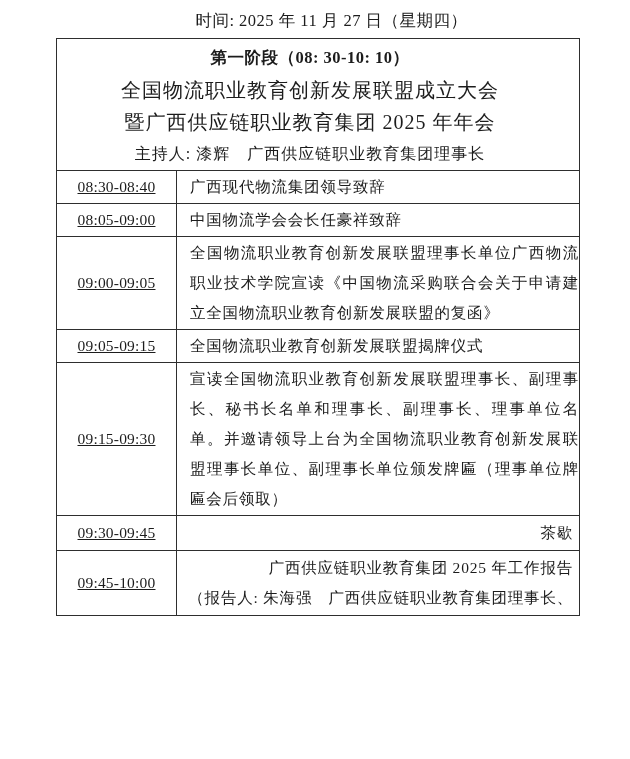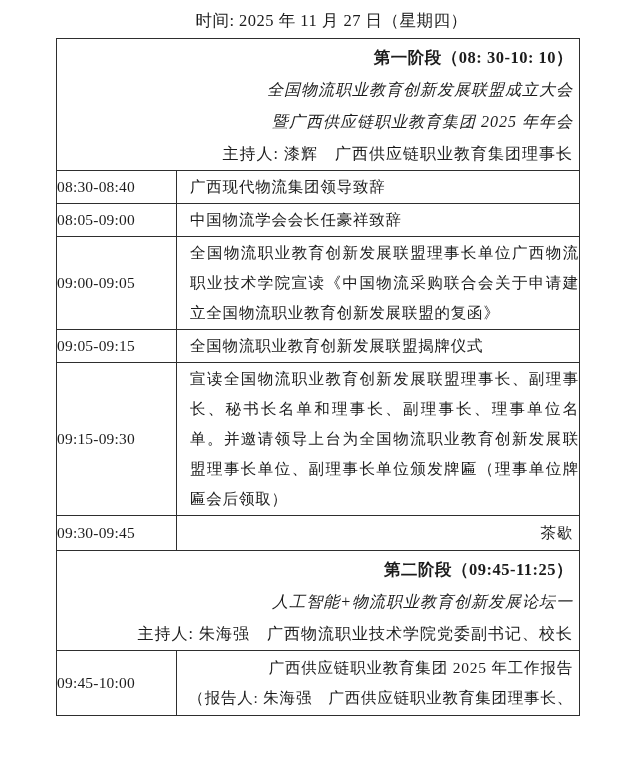--- a/index.html
+++ b/index.html
@@ -30,43 +30,44 @@
     margin-left: 56px;
     margin-top: 4px;
   }
   table.schedule td {
     border: 1px solid #2e2e2e;
     vertical-align: middle;
   }
   col.time-col { width: 120px; }
   col.content-col { width: 403px; }
   .header-cell {
-    text-align: right;
-    padding: 2px 6px 1px 6px;
+    text-align: center;
+    padding: 2px 22px 1px 6px;
   }
   .stage-title {
     font-weight: bold;
     font-size: 16.5px;
     line-height: 33px;
     letter-spacing: 0.5px;
   }
   .stage-sub {
-    font-size: 16px;
+    font-size: 20px;
     line-height: 32px;
     letter-spacing: 1px;
-    font-style: italic;
   }
   .stage-host {
     font-size: 16px;
     line-height: 31px;
     letter-spacing: 1px;
   }
   td.time {
+    text-align: center;
     font-size: 15.5px;
     letter-spacing: 0.2px;
+    text-decoration: underline;
   }
   td.content {
     font-size: 15.5px;
     line-height: 30px;
     padding: 1px 0 1px 13px;
     letter-spacing: 0.8px;
     text-align: justify;
   }
   td.content.center {
     text-align: right;
@@ -117,27 +118,20 @@
       </tr>
       <tr>
         <td class="time">09:15-09:30</td>
         <td class="content">宣读全国物流职业教育创新发展联盟理事长、副理事长、秘书长名单和理事长、副理事长、理事单位名单。并邀请领导上台为全国物流职业教育创新发展联盟理事长单位、副理事长单位颁发牌匾（理事单位牌匾会后领取）</td>
       </tr>
       <tr>
         <td class="time">09:30-09:45</td>
         <td class="content center">茶歇</td>
       </tr>
 
-      <tr>
-        <td colspan="2" class="header-cell">
-          <div class="stage-title">第二阶段（09:45-11:25）</div>
-          <div class="stage-sub">人工智能+物流职业教育创新发展论坛一</div>
-          <div class="stage-host">主持人: 朱海强　广西物流职业技术学院党委副书记、校长</div>
-        </td>
-      </tr>
 
       <tr>
         <td class="time">09:45-10:00</td>
         <td class="content center">
           <div class="line">广西供应链职业教育集团 2025 年工作报告</div>
           <div class="line">（报告人: 朱海强　广西供应链职业教育集团理事长、</div>
         </td>
       </tr>
 
     </tbody>

